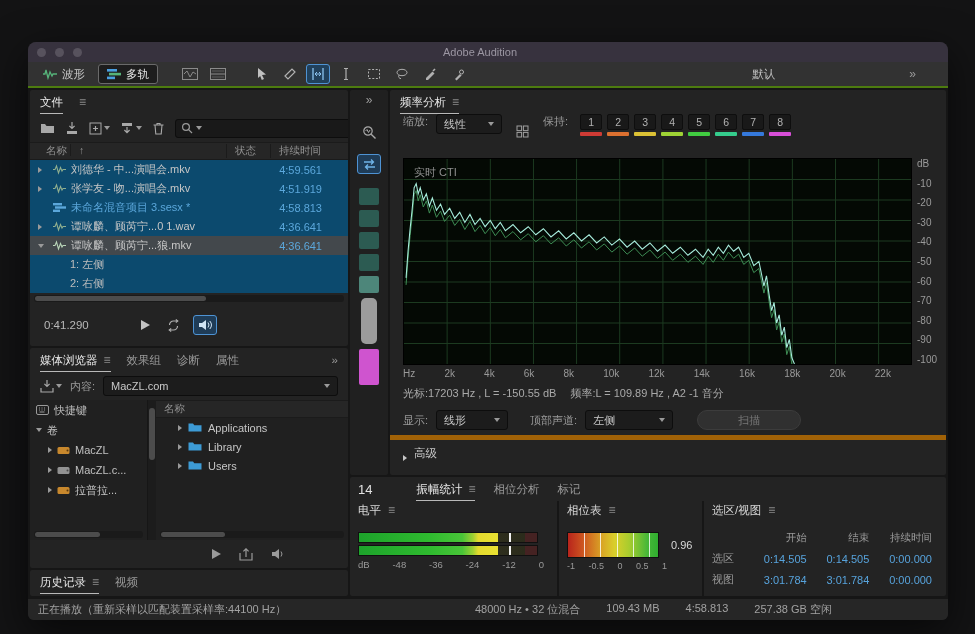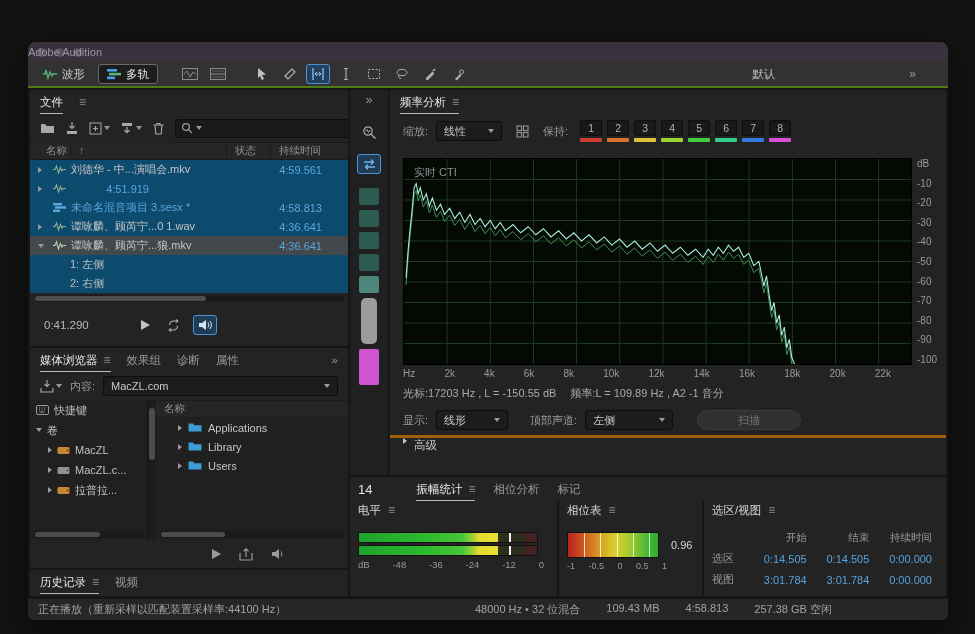--- a/index.html
+++ b/index.html
@@ -2,21 +2,21 @@
 <html><head>
 <meta charset="utf-8">
 <style>
   * { box-sizing: border-box; margin: 0; padding: 0; }
   html,body { width:975px; height:634px; background:#131314; font-family:"Liberation Sans","DejaVu Sans",sans-serif; }
   .window { position:absolute; left:28px; top:42px; width:920px; height:578px; background:#232323; border-radius:8px 8px 6px 6px; overflow:hidden; box-shadow:0 12px 40px rgba(0,0,0,.6); }
 
   
   .titlebar { height:20px; background:#37323e; display:flex; align-items:center; position:relative; }
   .tl-dot { width:9px; height:9px; border-radius:50%; background:#57525d; margin-left:9px; }
-  .tb-title { position:absolute; left:0; right:16px; text-align:left; font-size:11px; color:#9b96a2; }
+  .tb-title { position:absolute; left:0; right:16px; text-align:center; font-size:11px; color:#9b96a2; }
 
   
   .toolbar { height:26px; background:#323232; border-bottom:2px solid #4d7c0f; display:flex; align-items:center; padding:0 6px; gap:4px; }
   .tb-btn { display:flex; align-items:center; gap:5px; height:20px; padding:0 8px; border:1px solid transparent; border-radius:3px; background:transparent; color:#c8c8c8; font-size:11.5px; }
   .tb-btn.pressed { background:#1d1d1d; border-color:#6a6a6a; color:#e4e4e4; }
   .tb-sep { width:12px; }
   .tool-btn { width:24px; height:20px; display:flex; align-items:center; justify-content:center; border:1px solid transparent; border-radius:3px; background:transparent; }
   .tool-btn.active { background:#21415c; border-color:#4e93d4; }
   .ws-label { margin-left:auto; color:#c0c0c0; font-size:11.5px; }
   .tb-overflow { color:#9a9a9a; font-size:12px; margin-left:130px; margin-right:26px; }
@@ -90,38 +90,38 @@
   .strip .collapse { height:20px; color:#9a9a9a; font-size:12px; display:flex; align-items:center; }
   .strip-btn { width:24px; height:20px; display:flex; align-items:center; justify-content:center; background:none; border:1px solid transparent; border-radius:3px; margin-top:12px; }
   .strip-btn.active { background:#1f3c57; border-color:#4e93d4; }
   .vmeter { margin-top:14px; display:flex; flex-direction:column; align-items:center; gap:5px; }
   .seg { width:20px; height:17px; background:#2c5b52; border-radius:2px; }
   .seg.light { background:#4d867a; }
   .vthumb { width:16px; height:46px; background:#9c9c9c; border-radius:5px; }
   .seg.magenta { width:20px; height:36px; background:#cf54cf; }
 
   
-  .freq-controls { height:34px; display:flex; align-items:center; gap:8px; padding:0 12px 0 13px; }
+  .freq-controls { height:34px; display:flex; gap:8px; padding:0 12px 0 13px; }
   .hold-row { display:flex; gap:5px; margin-left:4px; }
   .hold { display:flex; flex-direction:column; align-items:center; gap:2px; }
   .hold-btn { width:22px; height:16px; background:#191919; border:1px solid #0e0e0e; border-radius:2px; color:#b2b2b2; font-size:10.5px; }
   .hold-swatch { width:22px; height:4px; border-radius:1px; }
   .graph-row { display:flex; padding:10px 4px 0 13px; }
   .plot { flex:1; height:207px; position:relative; background:#040904; border:1px solid #000; }
   .plot svg { position:absolute; inset:0; width:100%; height:100%; }
   .overlay-label { position:absolute; top:6px; left:10px; font-size:11px; color:#8f8f8f; }
   .sgrid line { stroke:#1c3a20; stroke-width:1; }
   .sline1 { fill:none; stroke:#a7ecdc; stroke-width:1.1; }
   .sline2 { fill:none; stroke:#3e8d55; stroke-width:1; }
   .db-col { width:30px; display:flex; flex-direction:column; justify-content:space-between; padding-left:5px; font-size:10px; color:#9a9a9a; }
   .freq-row { display:flex; justify-content:space-between; width:488px; margin:3px 0 0 13px; font-size:10px; color:#9a9a9a; }
   .info-row { height:24px; display:flex; align-items:center; gap:14px; padding:0 13px; font-size:11px; color:#a9a9a9; margin-top:2px; }
   .freq-controls2 { height:30px; display:flex; align-items:center; gap:8px; padding:0 13px; }
   .scan-btn { width:104px; height:20px; margin-left:16px; background:#303030; border:1px solid #3c3c3c; border-radius:10px; color:#777; font-size:11px; }
-  .advanced-row { height:26px; display:flex; align-items:flex-start; gap:7px; padding:0 13px; border-top:3px solid #a16207; color:#c6c6c6; font-size:11.5px; }
+  .advanced-row { height:26px; display:flex; align-items:flex-end; gap:7px; padding:0 13px; border-top:5px solid #a16207; color:#c6c6c6; font-size:11.5px; }
 
   
   .stats-tabs { height:24px; display:flex; align-items:center; gap:18px; padding:0 8px; font-size:11.5px; }
   .stats-badge { color:#e2e2e2; font-size:13px; margin-right:26px; }
   .stats-body { display:flex; height:95px; }
   .sec { padding:0 0 0 8px; }
   .sec-head { height:18px; display:flex; align-items:center; gap:7px; font-size:11.5px; color:#d8d8d8; }
   .sec-level { width:207px; }
   .sec-phase { width:145px; border-left:2px solid #161616; padding-left:8px; }
   .sec-sel { flex:1; border-left:2px solid #161616; padding:0 8px; }
@@ -305,20 +305,21 @@
               <span class="fname">刘德华 - 中...演唱会.mkv</span>
               <span class="fdur">4:59.561</span>
             </div>
           <div class="frow">
               <span class="tw">
                 <span class="tri-r"></span>
               </span>
               <svg class="fic" width="13" height="11" viewBox="0 0 13 11">
                 <polyline points="0,5.5 2,5.5 3.5,2 5.5,9 7.5,3.5 9,7 10,5.5 13,5.5" fill="none" stroke="#8fae8f" stroke-width="1.1"></polyline>
               </svg>
+              <span class="fname">张学友 - 吻...演唱会.mkv</span>
               <span class="fdur">4:51.919</span>
             </div>
           <div class="frow blue">
               <span class="tw"></span>
               <svg class="fic" width="13" height="11" viewBox="0 0 13 11">
                 <rect x="0" y="1" width="9" height="2.4" fill="#5ba7db"></rect>
                 <rect x="2" y="4.3" width="11" height="2.4" fill="#5ba7db"></rect>
                 <rect x="0" y="7.6" width="7" height="2.4" fill="#5ba7db"></rect>
               </svg>
               <span class="fname">未命名混音项目 3.sesx *</span>

